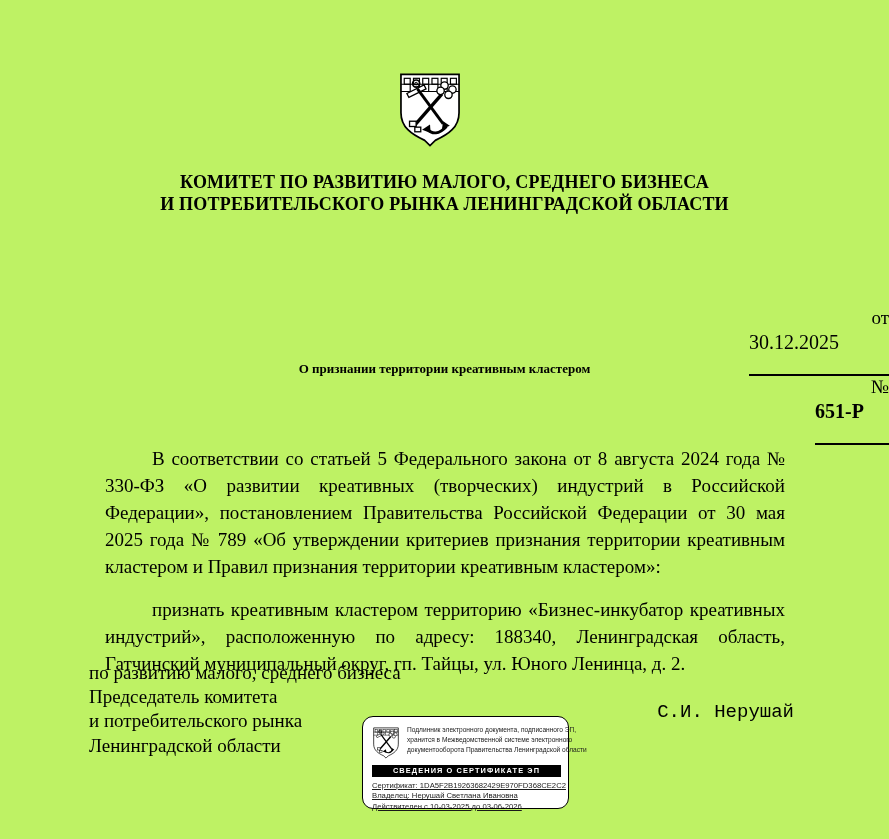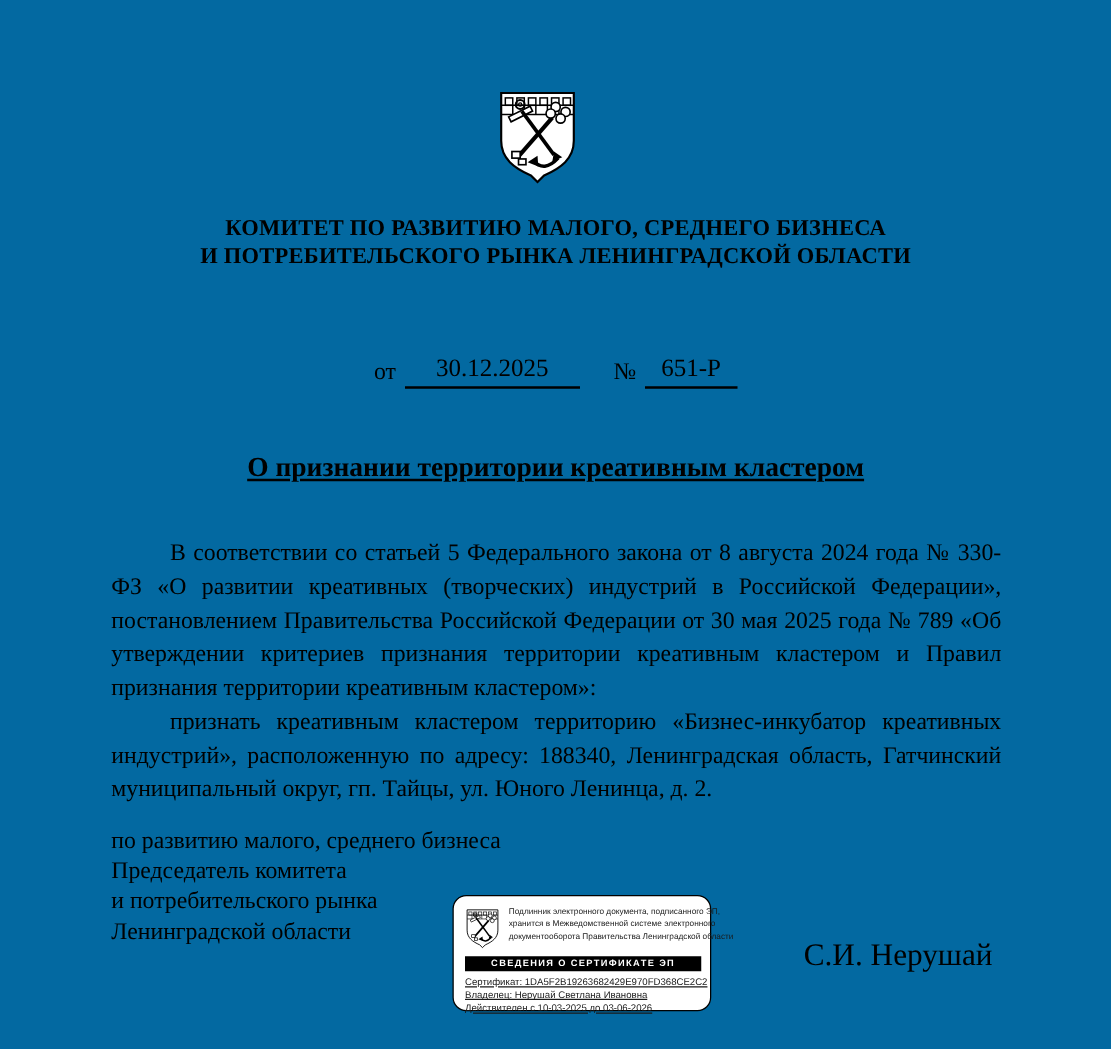--- a/index.html
+++ b/index.html
@@ -1,21 +1,21 @@
 <!DOCTYPE html>
 <html lang="ru"><head>
 <meta charset="utf-8">
 <style>
   * { margin: 0; padding: 0; box-sizing: border-box; }
   html, body { background: #ffffff; }
   .page {
     position: relative;
     width: 889px;
     height: 839px;
-    background: #0369a1;
+    background: #bef264;
     color: #000000;
     font-family: "Liberation Serif", serif;
     overflow: hidden;
   }
   
   .emblem-main {
     position: absolute;
     left: 397px; top: 71px;
     width: 66px; height: 78px;
   }
@@ -35,70 +35,71 @@
     left: 0; top: 238px;
     width: 100%;
     text-align: center;
     font-weight: bold;
     font-size: 20px;
     letter-spacing: 2.5px;
   }
   
   .date-line {
     position: absolute;
-    left: 0; top: 284px;
+    left: 0; top: 307px;
     width: 100%;
     display: flex;
     justify-content: center;
     align-items: flex-end;
     font-size: 19px;
+    flex-direction: column;
   }
   .date-line .blank {
     display: inline-block;
     border-bottom: 2px solid #000;
-    text-align: center;
+    text-align: left;
     font-size: 20px;
-    padding-bottom: 2px;
+    padding-bottom: 20px;
   }
   .blank-date { width: 140px; margin-left: 7px; }
-  .blank-num  { width: 74px;  margin-left: 7px; }
+  .blank-num  { width: 74px;  margin-left: 7px; font-weight: bold; }
   .num-sign   { margin-left: 27px; }
   .date-line .word { padding-bottom: 2px; }
   
   .doc-title {
     position: absolute;
     left: 0; top: 361px;
     width: 100%;
     text-align: center;
     font-weight: bold;
-    font-size: 22px;
-    text-decoration: underline;
+    font-size: 13px;
   }
   
   .body-text {
     position: absolute;
     left: 89px; top: 429px;
     width: 712px;
     font-size: 19px;
     line-height: 27px;
     text-align: justify;
   }
-  .body-text p { text-indent: 47px; margin: 0; }
+  .body-text p { text-indent: 47px; margin: 16px; }
   
   .sig-position {
     position: absolute;
     left: 89px; top: 661px;
     font-size: 19px;
     line-height: 24.2px;
   }
   .sig-position span { display: block; }
   .sig-name {
     position: absolute;
-    right: 95px; top: 751px;
-    font-size: 25px;
+    right: 95px; top: 701px;
+    font-size: 19px;
+    font-family: Liberation Mono, monospace;
   }
   
   .stamp {
     position: absolute;
     left: 362px; top: 716px;
     width: 207px; height: 93px;
     border: 1.6px solid #000;
     border-radius: 11px;
     background: #fff;
     font-family: "Liberation Sans", sans-serif;

